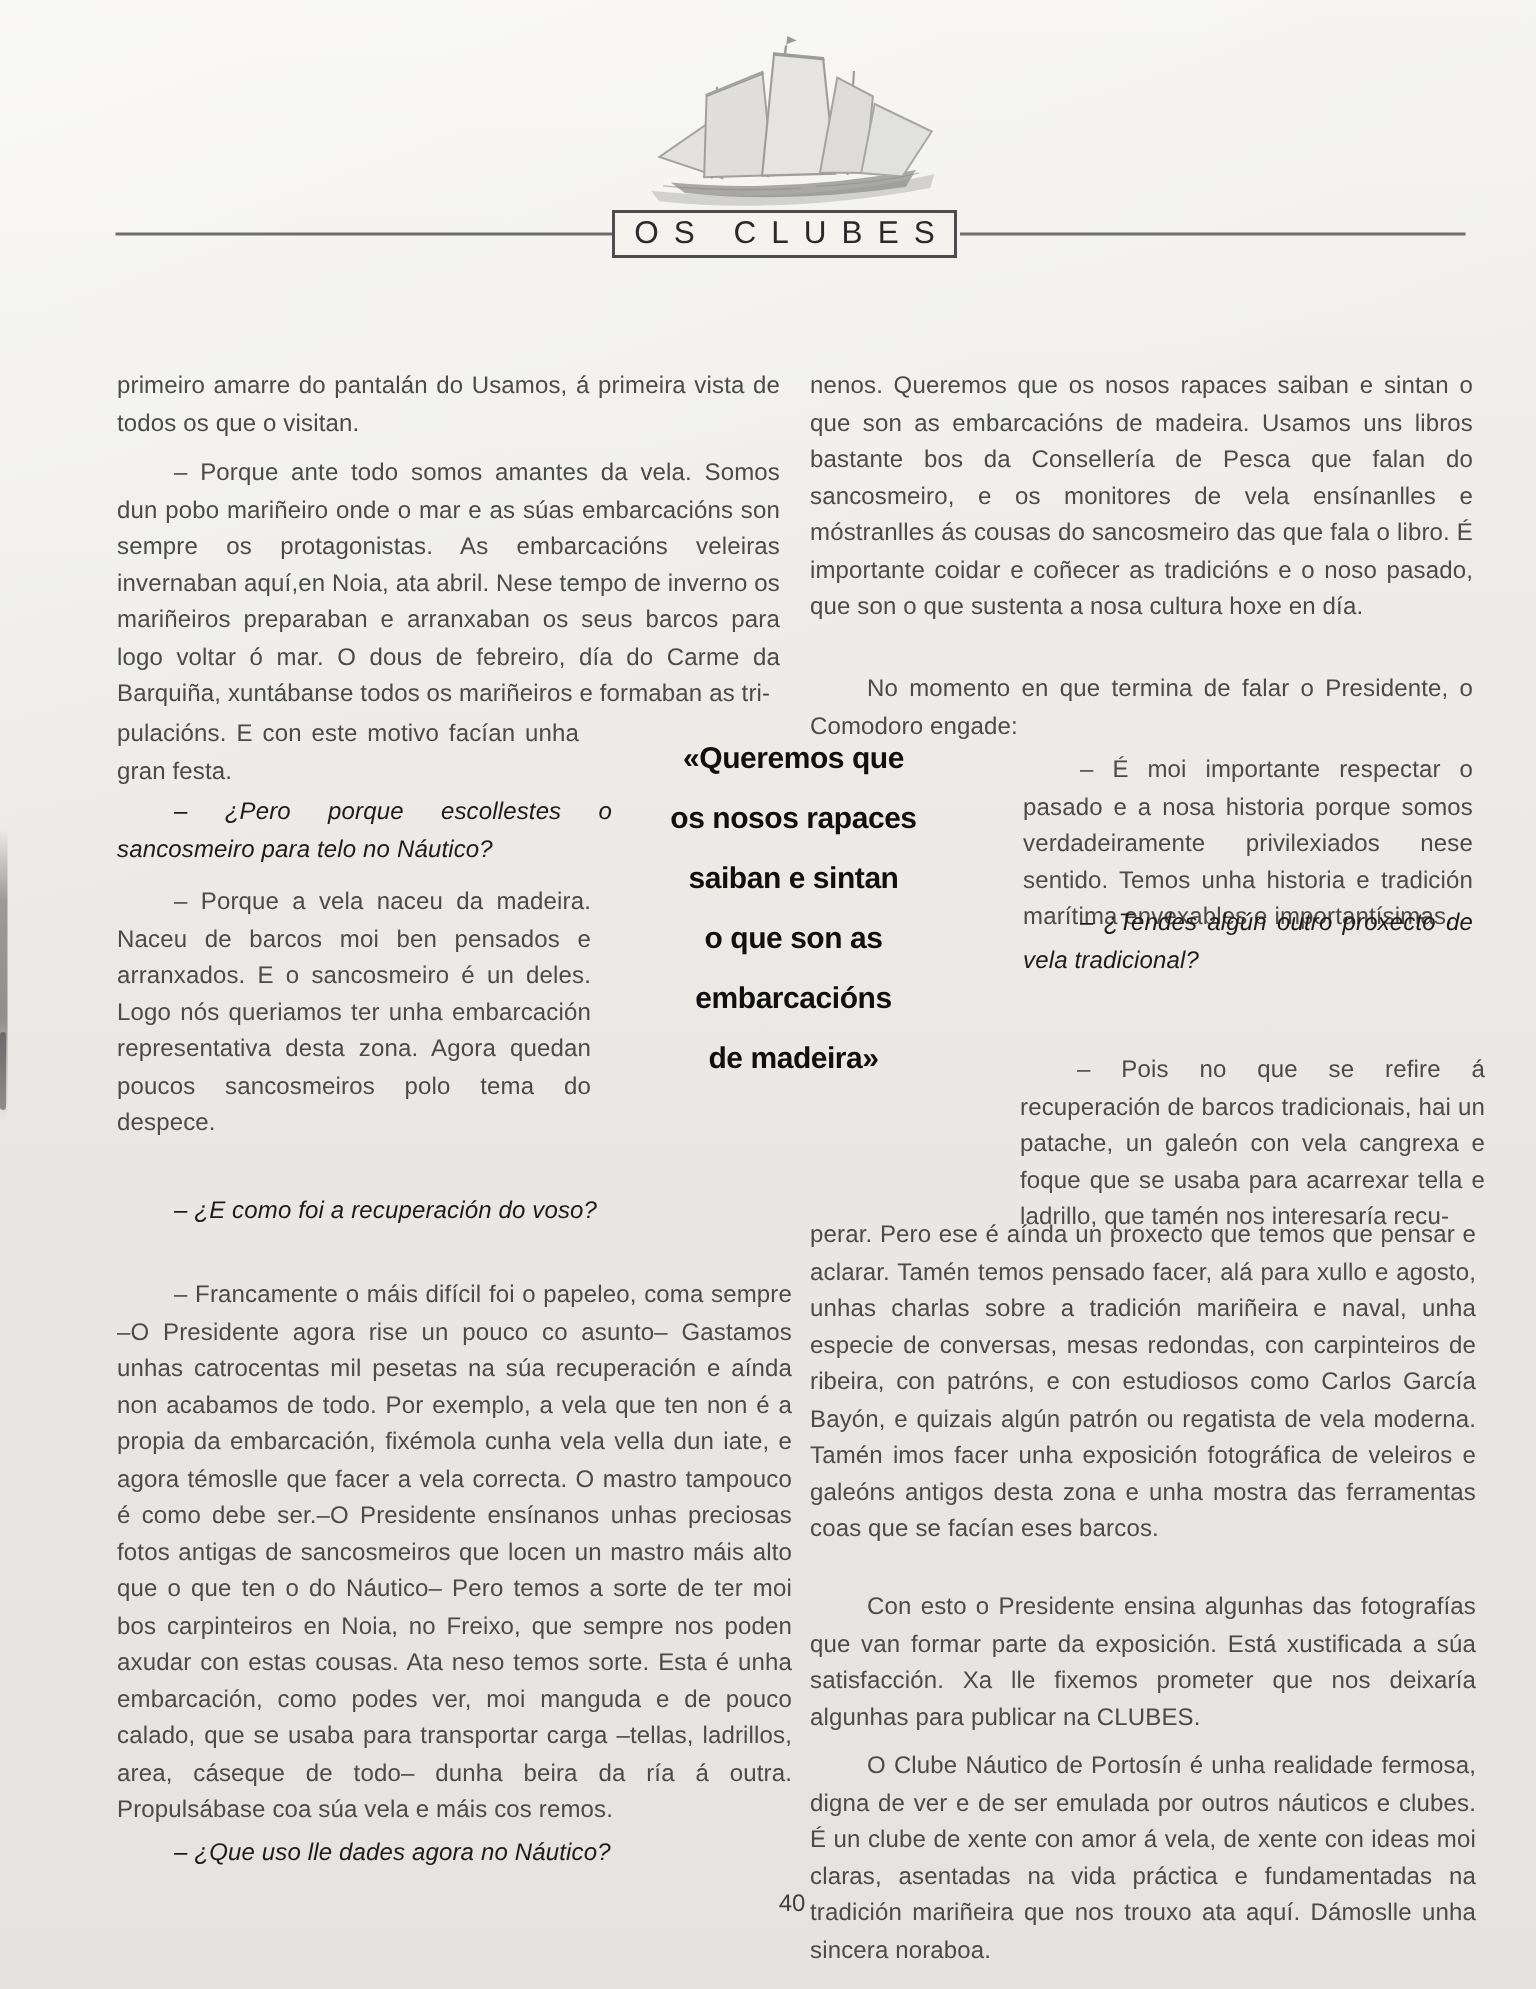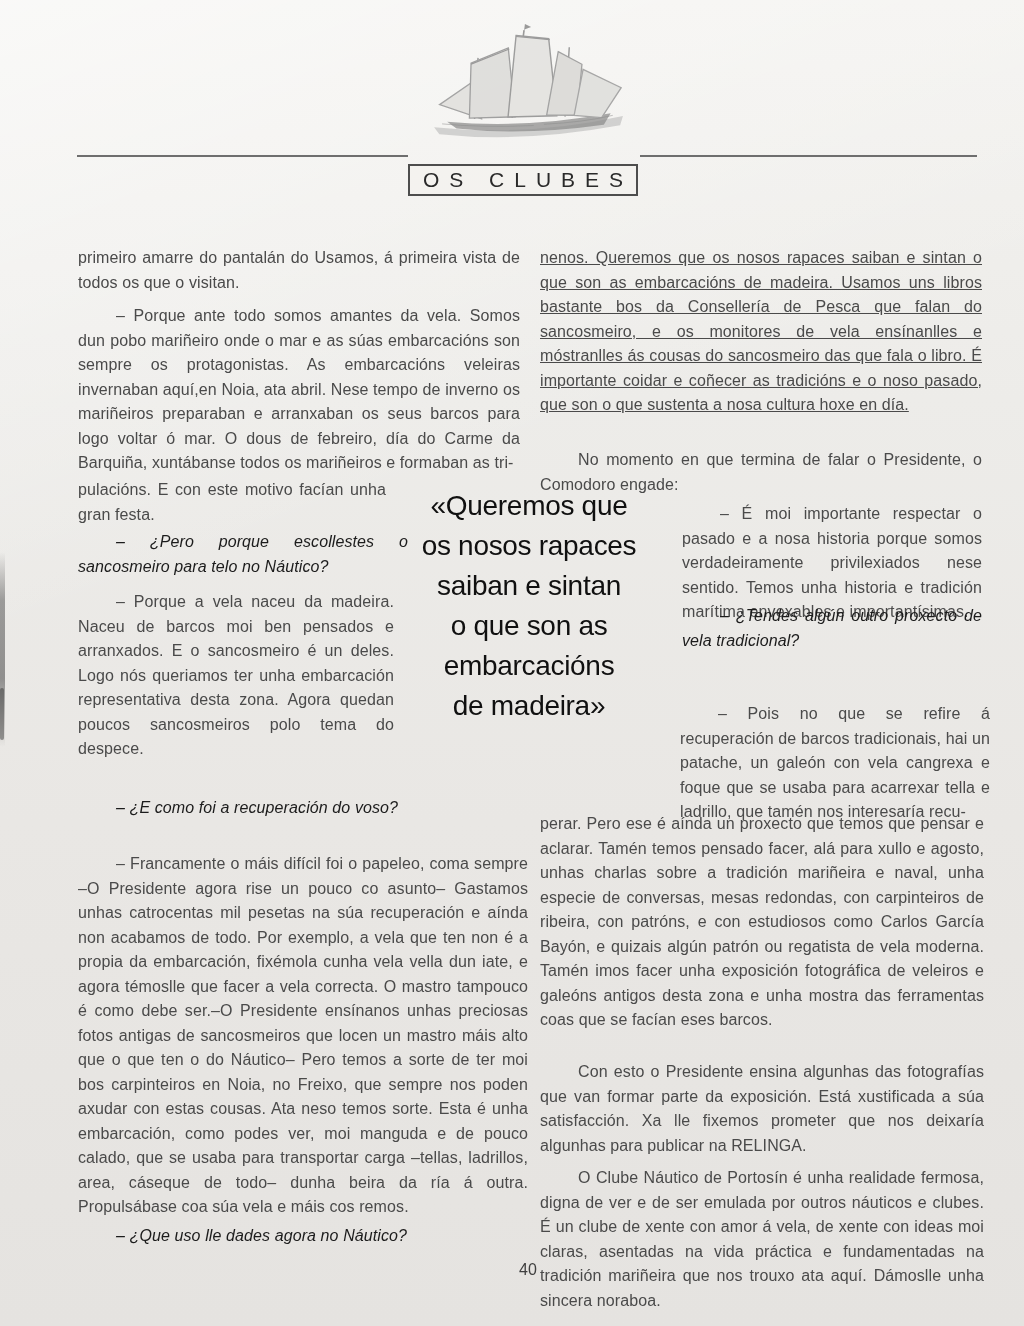--- a/index.html
+++ b/index.html
@@ -11,21 +11,21 @@
     font-family:"Liberation Sans","DejaVu Sans",sans-serif;
     color:#494949;
   }
   
   .rule{position:absolute;top:155px;height:2px;background:#6e6e6e;}
   .rule.left{left:77px;width:331px;}
   .rule.right{left:640px;width:337px;}
   .title-box{
     position:absolute;left:408px;top:140px;width:230px;height:32px;
     border:2px solid #4d4d4d;background:rgba(243,242,239,.92);
-    display:flex;align-items:center;justify-content:center;box-sizing:border-box;margin-top:24px;
+    display:flex;align-items:center;justify-content:center;box-sizing:border-box;
   }
   .title-box span{
     font-size:21px;letter-spacing:10px;color:#2a2a2a;text-indent:10px;
     white-space:nowrap;font-weight:500;
   }
   .ship{position:absolute;left:420px;top:22px;width:215px;height:122px;transform:rotate(-1.5deg);opacity:.85;}
   
   .blk{
     position:absolute;font-size:16px;line-height:24.5px;text-align:justify;
     color:#4a4a4a;letter-spacing:.1px;
@@ -36,32 +36,32 @@
   .lp1 {left:78px; top:230px; width:442px;}
   .lp2a{left:78px; top:288px; width:442px;}
   .lp2b{left:78px; top:462px; width:308px;}
   .lq1 {left:78px; top:514px; width:330px;}
   .lp3 {left:78px; top:574px; width:316px;}
   .lq2 {left:78px; top:780px; width:340px;}
   .lp4 {left:78px; top:836px; width:450px;}
   .lq3 {left:78px; top:1208px;width:452px;}
   .lp5 {left:78px; top:1238px;width:456px;}
   
-  .rp1 {left:540px;top:230px; width:442px;text-decoration:underline;}
+  .rp1 {left:540px;top:230px; width:442px;}
   .rp2 {left:540px;top:432px; width:442px;}
   .rp3 {left:682px;top:486px; width:300px;}
   .rq1 {left:682px;top:588px; width:300px;}
   .rp4 {left:680px;top:670px; width:310px;margin-top:32px;}
   .rp5 {left:540px;top:796px; width:444px;}
   .rp6 {left:540px;top:1044px;width:444px;}
   .rp7 {left:540px;top:1150px;width:444px;}
   
   .pull-quote{
     position:absolute;left:376px;top:486px;width:306px;
-    font-size:28px;line-height:40px;font-weight:normal;color:#101010;
+    font-size:20px;line-height:40px;font-weight:bold;color:#101010;
     text-align:center;letter-spacing:-0.3px;
   }
   
   .page-number{
     position:absolute;left:506px;top:1261px;width:44px;text-align:center;
     font-size:16px;color:#3f3f3f;
   }
   
   .edge-mark{position:absolute;left:0;border-radius:2px;}
   .edge-mark.a{top:552px;width:5px;height:195px;
@@ -119,20 +119,20 @@
     <div>embarcacións</div>
     <div>de madeira»</div>
   </div>
 
   <p class="blk rp1">nenos. Queremos que os nosos rapaces saiban e sintan o que son as embarcacións de madeira. Usamos uns libros bastante bos da Consellería de Pesca que falan do sancosmeiro, e os monitores de vela ensínanlles e móstranlles ás cousas do sancosmeiro das que fala o libro. É importante coidar e coñecer as tradicións e o noso pasado, que son o que sustenta a nosa cultura hoxe en día.</p>
   <p class="blk ind rp2">No momento en que termina de falar o Presidente, o Comodoro engade:</p>
   <p class="blk ind rp3">– É moi importante respectar o pasado e a nosa historia porque somos verdadeiramente privilexiados nese sentido. Temos unha historia e tradición marítima envexables e importantísimas.</p>
   <p class="blk ind q rq1">– ¿Tendes algún outro proxecto de vela tradicional?</p>
   <p class="blk ind rp4">– Pois no que se refire á recuperación de barcos tradicionais, hai un patache, un galeón con vela cangrexa e foque que se usaba para acarrexar tella e ladrillo, que tamén nos interesaría recu-</p>
   <p class="blk rp5">perar. Pero ese é aínda un proxecto que temos que pensar e aclarar. Tamén temos pensado facer, alá para xullo e agosto, unhas charlas sobre a tradición mariñeira e naval, unha especie de conversas, mesas redondas, con carpinteiros de ribeira, con patróns, e con estudiosos como Carlos García Bayón, e quizais algún patrón ou regatista de vela moderna. Tamén imos facer unha exposición fotográfica de veleiros e galeóns antigos desta zona e unha mostra das ferramentas coas que se facían eses barcos.</p>
-  <p class="blk ind rp6">Con esto o Presidente ensina algunhas das fotografías que van formar parte da exposición. Está xustificada a súa satisfacción. Xa lle fixemos prometer que nos deixaría algunhas para publicar na RELINGA.</p>
+  <p class="blk ind rp6">Con esto o Presidente ensina algunhas das fotografías que van formar parte da exposición. Está xustificada a súa satisfacción. Xa lle fixemos prometer que nos deixaría algunhas para publicar na CLUBES.</p>
   <p class="blk ind rp7">O Clube Náutico de Portosín é unha realidade fermosa, digna de ver e de ser emulada por outros náuticos e clubes. É un clube de xente con amor á vela, de xente con ideas moi claras, asentadas na vida práctica e fundamentadas na tradición mariñeira que nos trouxo ata aquí. Dámoslle unha sincera noraboa.</p>
 
   <div class="page-number">40</div>
 
   <div class="edge-mark a"></div>
   <div class="edge-mark b"></div>
 </div>
 
 </body></html>

